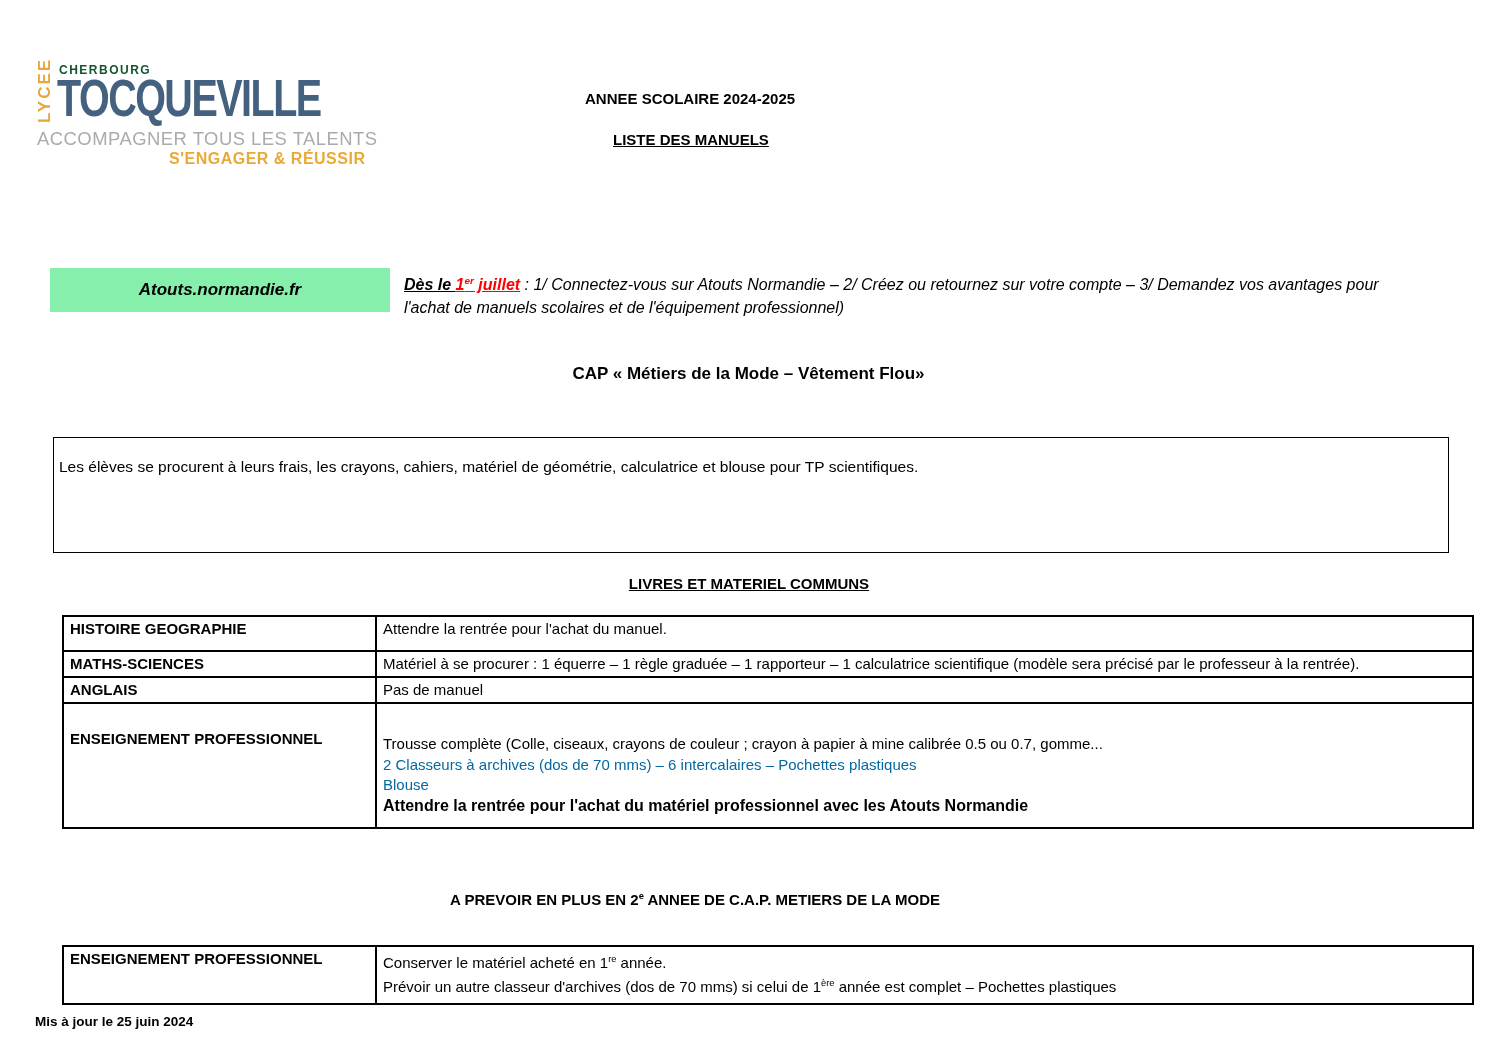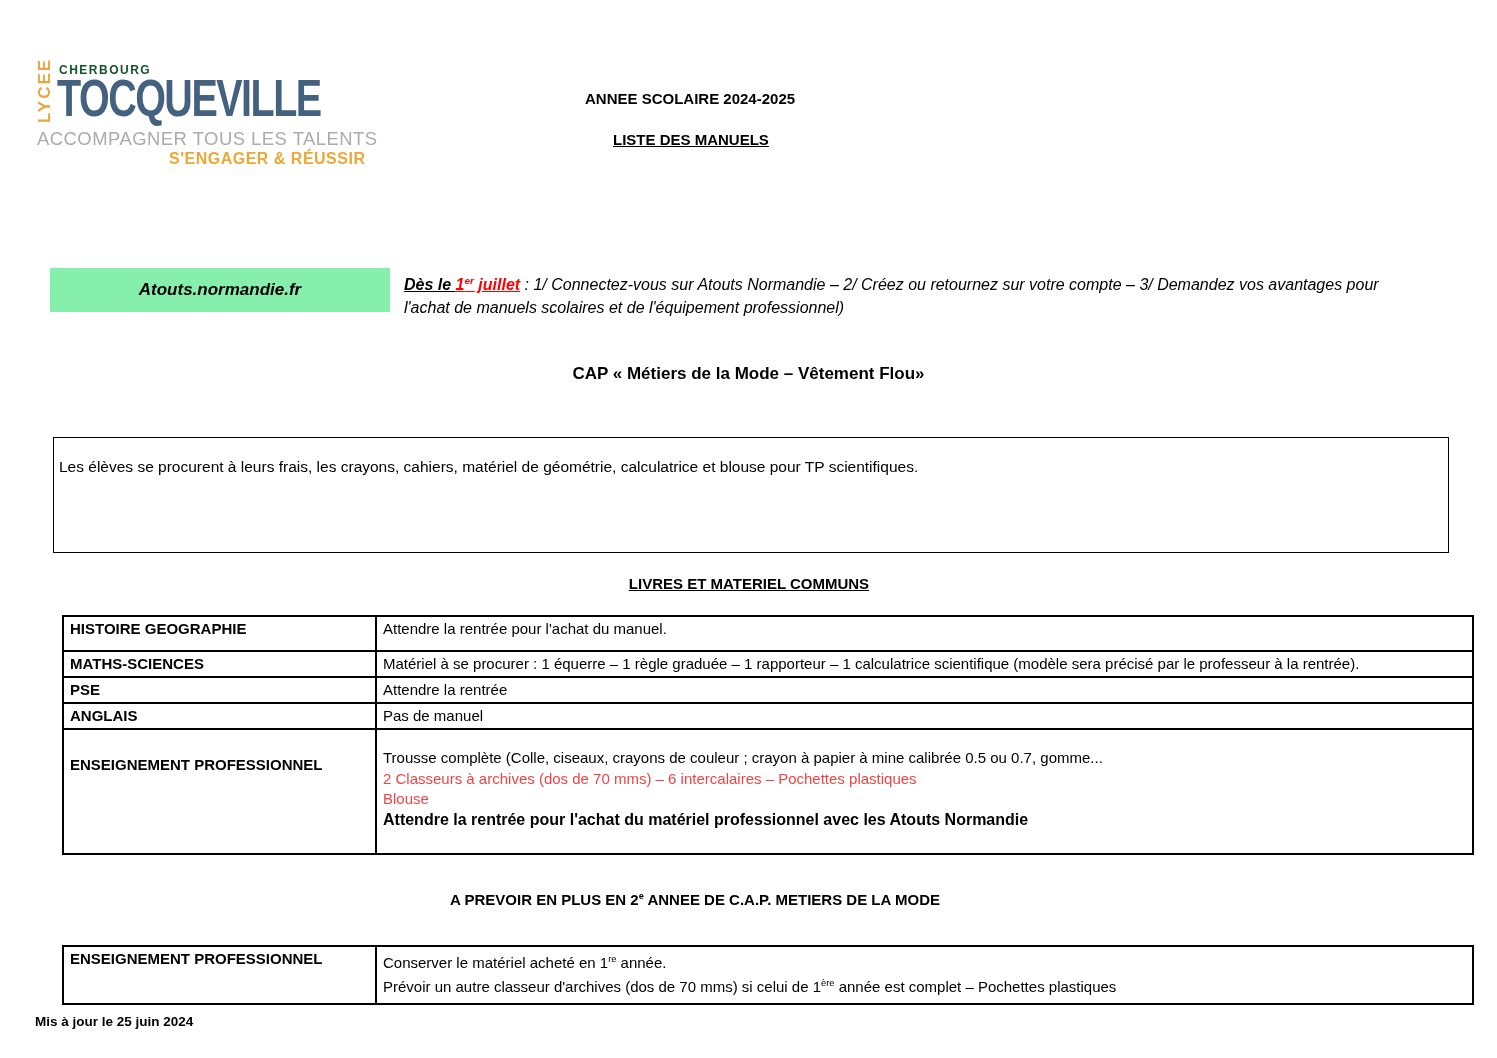--- a/index.html
+++ b/index.html
@@ -71,21 +71,21 @@
   table.doc { border-collapse:collapse; table-layout:fixed;margin-left:22px; }
   table.doc td {
     border:2px solid #000; vertical-align:top;
     padding:2px 6px; font-size:15px; line-height:20px;
   }
   td.subj { font-weight:bold; }
   .tbl-common { left:40px; top:615px; width:1412px; }
   .tbl-second { left:40px; top:945px; width:1412px; }
   .col-subject { width:313px; }
   .pro-line  { line-height:20.5px; }
-  .pro-red   { color:#ef4444; }
+  .pro-red   { color:#0369a1; }
   .pro-bold  { font-weight:bold; font-size:16px; }
 
   
   .prev-title { left:0; top:891px; width:1390px; text-align:center;
                 font-size:15px; font-weight:bold; }
 
   
   .footer { left:35px; top:1014px; font-size:13.5px; font-weight:bold; }
 </style>
 </head>
@@ -122,31 +122,27 @@
     </colgroup>
   <tbody>
       <tr style="height:35px;">
     <td class="subj">HISTOIRE GEOGRAPHIE</td>
     <td>Attendre la rentrée pour l'achat du manuel.</td>
   </tr>
   <tr style="height:25px;">
     <td class="subj">MATHS-SCIENCES</td>
     <td>Matériel à se procurer : 1 équerre – 1 règle graduée – 1 rapporteur – 1 calculatrice scientifique (modèle sera précisé par le professeur à la rentrée).</td>
   </tr>
-  <tr style="height:22px;">
-    <td class="subj">PSE</td>
-    <td>Attendre la rentrée</td>
-  </tr>
   <tr style="height:23px;">
     <td class="subj">ANGLAIS</td>
     <td>Pas de manuel</td>
   </tr>
   <tr style="height:125px;">
     <td class="subj" style="padding-top:25px;">ENSEIGNEMENT PROFESSIONNEL</td>
-    <td style="padding-top:18px;">
+    <td style="padding-top:30px;">
       <div class="pro-line">Trousse complète (Colle, ciseaux, crayons de couleur ; crayon à papier à mine calibrée 0.5 ou 0.7, gomme...</div>
       <div class="pro-line pro-red">2 Classeurs à archives (dos de 70 mms) – 6 intercalaires – Pochettes plastiques</div>
       <div class="pro-line pro-red">Blouse</div>
       <div class="pro-line pro-bold">Attendre la rentrée pour l'achat du matériel professionnel avec les Atouts Normandie</div>
     </td>
   </tr>
 </tbody>
   </table>
 
 <div class="abs prev-title">

